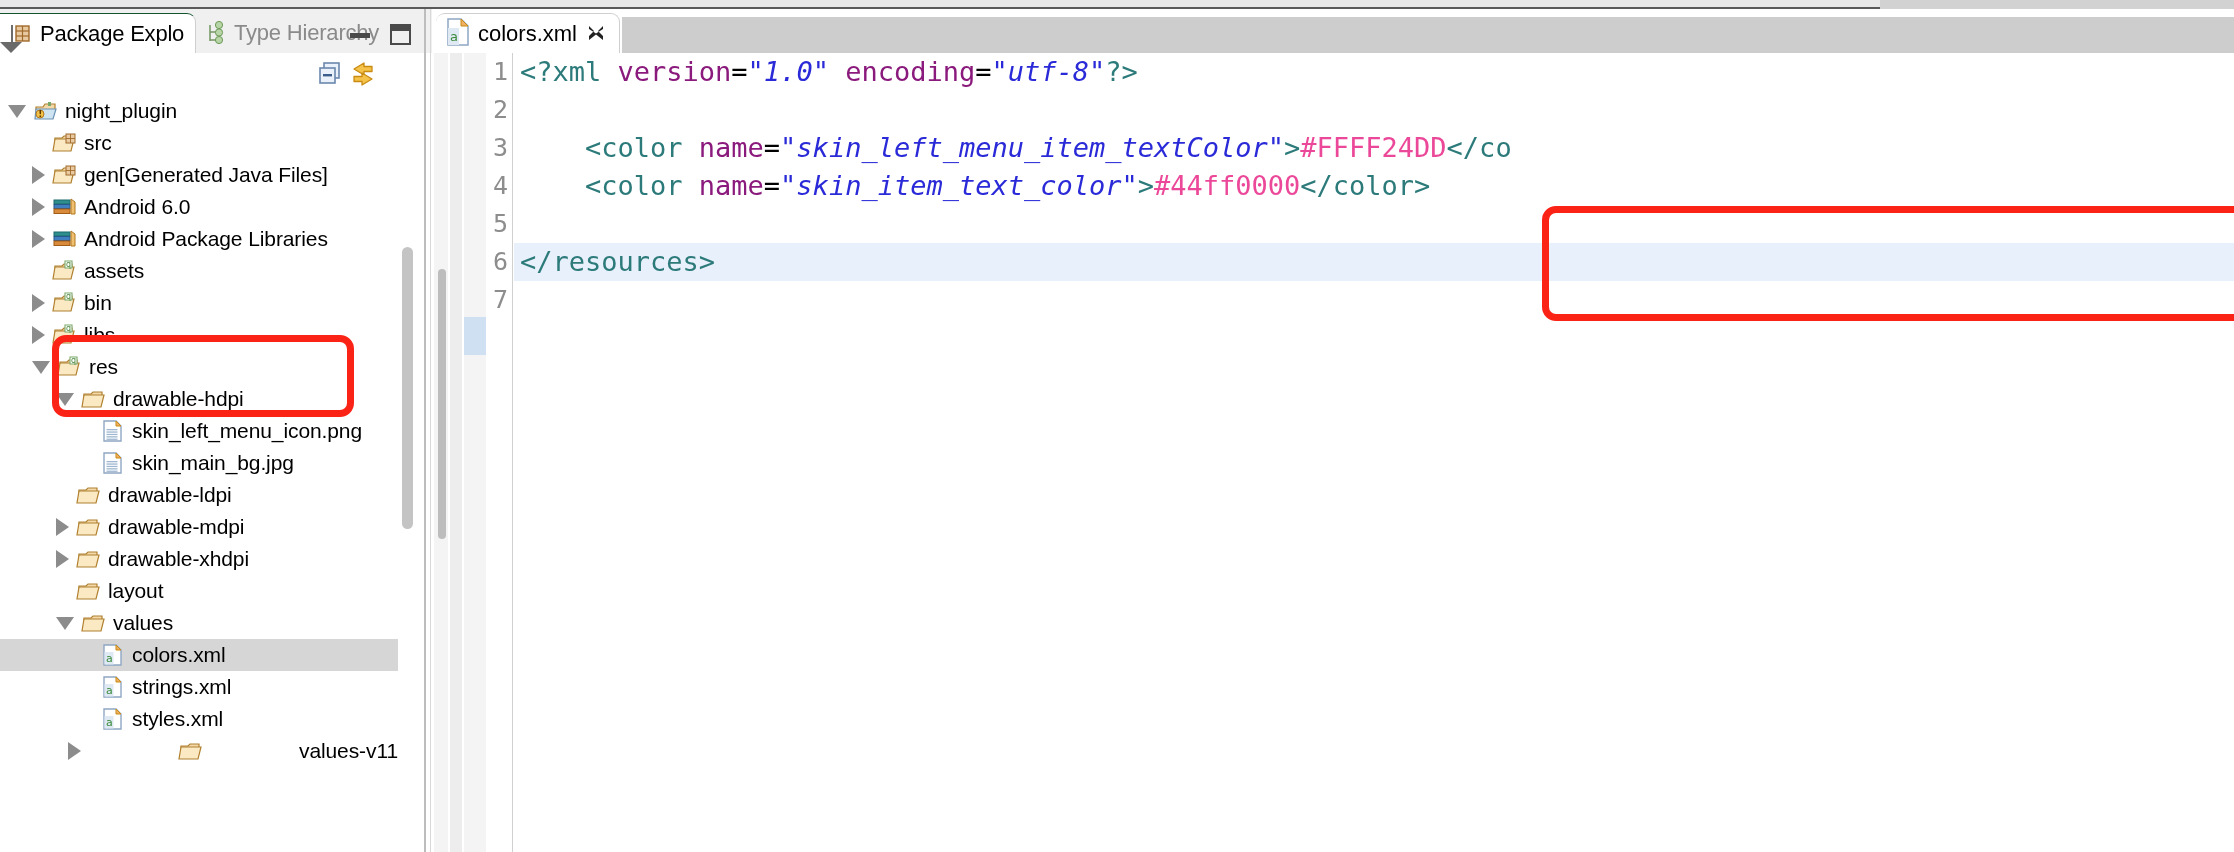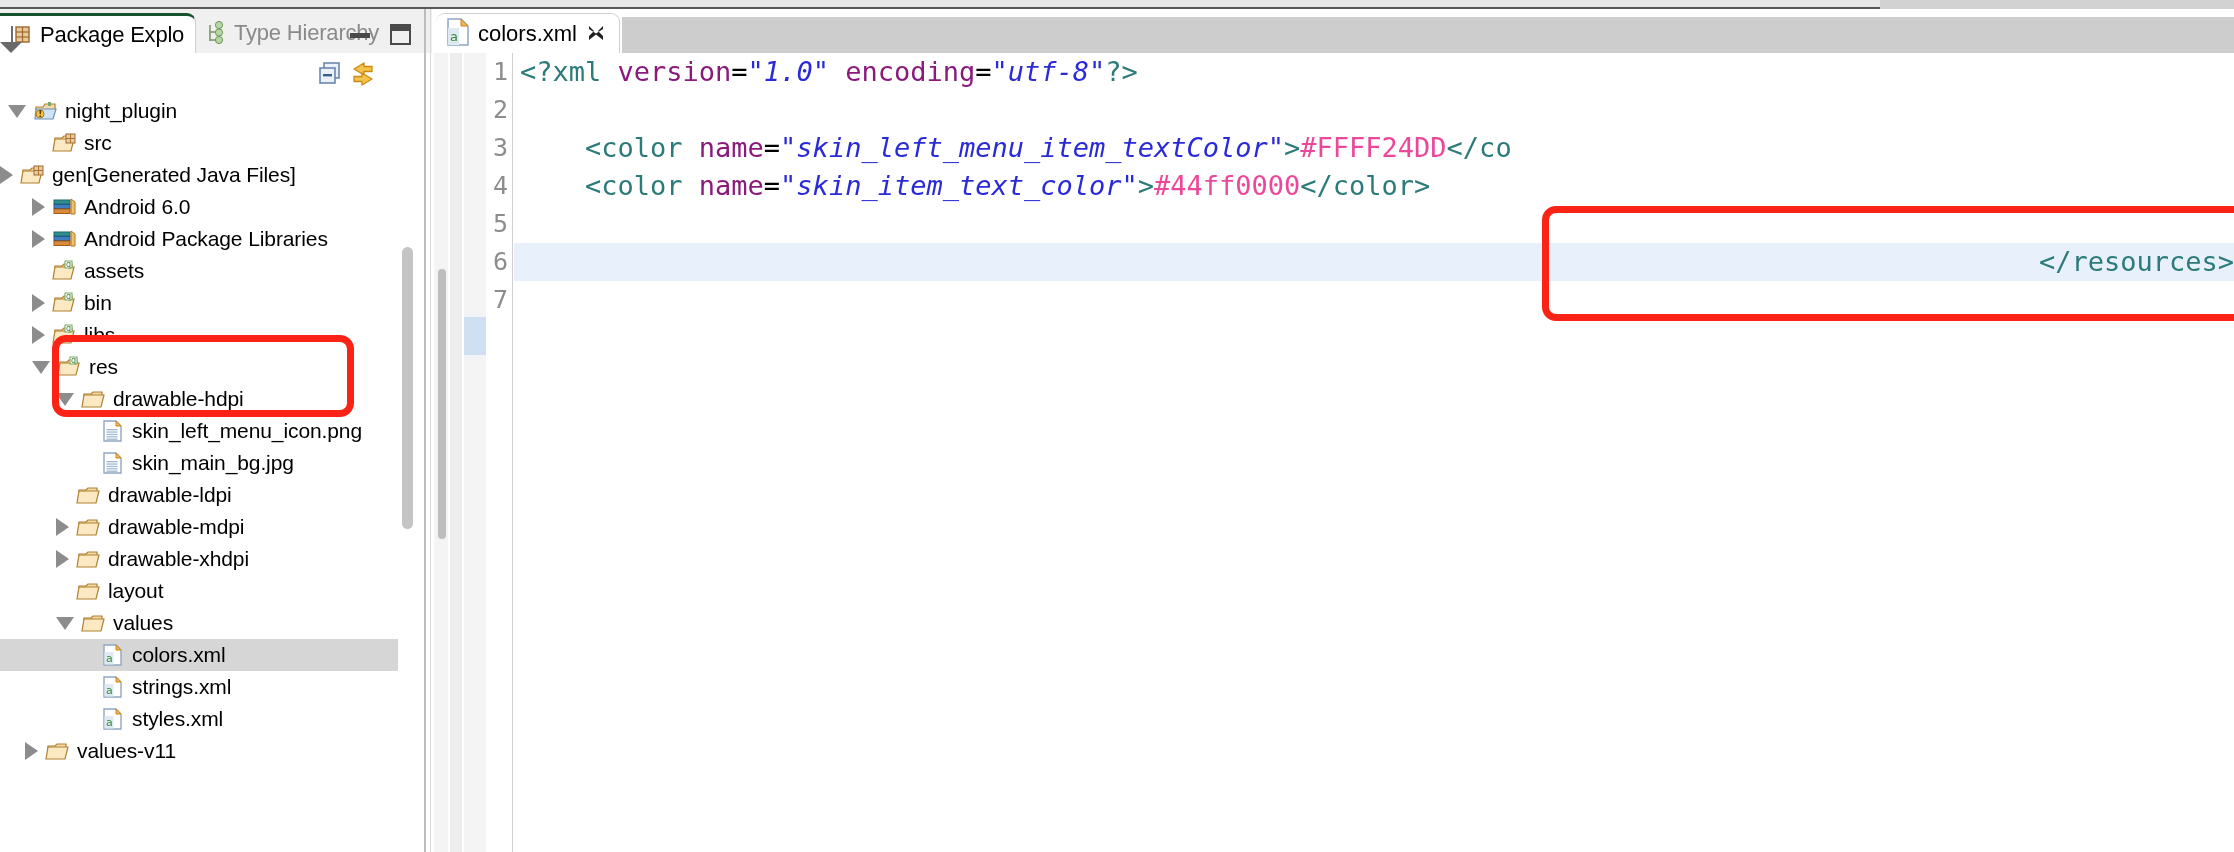--- a/index.html
+++ b/index.html
@@ -55,21 +55,21 @@
     align-items: center;
     box-sizing: border-box;
     padding: 0 10px;
     white-space: nowrap;
   }
   .tab.active {
     left: 0; 
     width: 196px;
     background: #ffffff;
     border-top-right-radius: 9px;
-    border-top: 3px solid #14532d;
+    border-top: 1px solid #14532d;
     border-right: 1px solid #cfcfcf;
   }
   .tab.inactive {
     left: 196px;
     width: 190px;
     background: #f0f0f0;
   }
   .tab-label {
     font-size: 22px;
     letter-spacing: -0.2px;
@@ -287,21 +287,21 @@
   }
   .lnum {
     height: 38px;
     line-height: 38px;
     text-align: right;
     padding-right: 4px;
     font-family: "DejaVu Sans Mono", monospace;
     font-size: 25px;
     color: #8d8d8d;
   }
-  .codeline.cur { background: #e8f1fb; text-align: right; }
+  .codeline.cur { background: #e8f1fb; }
   .code-col .codeline { padding-left: 6px; }
 
   .tk-tag   { color: #2c7a7a; }
   .tk-attr  { color: #8b1a7d; }
   .tk-eq    { color: #000000; }
   .tk-val   { color: #2a2ad8; font-style: italic; }
   .tk-text  { color: #ec4899; }
 
   
   .redbox {
@@ -405,21 +405,21 @@
           <span class="twisty none"></span>
           <svg width="26" height="24" viewBox="0 0 26 24" class="ticon">
             <path d="M3 7 H10 L12 5 H20 V9 H3 Z" fill="#f3d9a8" stroke="#b08030" stroke-width="1.2"></path>
             <path d="M3 8 H22 L19 20 H1 Z" fill="#fbe9c4" stroke="#b08030" stroke-width="1.2"></path>
             <rect x="14" y="3" width="9" height="9" fill="#e8c9a0" stroke="#a06a2c" stroke-width="1"></rect>
             <line x1="14" y1="7.5" x2="23" y2="7.5" stroke="#a06a2c" stroke-width="0.9"></line>
             <line x1="18.5" y1="3" x2="18.5" y2="12" stroke="#a06a2c" stroke-width="0.9"></line>
           </svg>
           <span class="tlabel">src</span>
         </div>
-        <div class="row" style="">
+        <div class="row" style="padding-left: 32px;">
           <span class="twisty closed"></span>
           <svg width="26" height="24" viewBox="0 0 26 24" class="ticon">
             <path d="M3 7 H10 L12 5 H20 V9 H3 Z" fill="#f3d9a8" stroke="#b08030" stroke-width="1.2"></path>
             <path d="M3 8 H22 L19 20 H1 Z" fill="#fbe9c4" stroke="#b08030" stroke-width="1.2"></path>
             <rect x="14" y="3" width="9" height="9" fill="#e8c9a0" stroke="#a06a2c" stroke-width="1"></rect>
             <line x1="14" y1="7.5" x2="23" y2="7.5" stroke="#a06a2c" stroke-width="0.9"></line>
             <line x1="18.5" y1="3" x2="18.5" y2="12" stroke="#a06a2c" stroke-width="0.9"></line>
           </svg>
           <span class="tlabel">gen</span>
           <span class="tlabel dim"> [Generated Java Files]</span>
@@ -581,21 +581,21 @@
         <div class="row" style="padding-left: 80px;">
           <span class="twisty none"></span>
           <svg width="26" height="24" viewBox="0 0 26 24" class="ticon">
             <path d="M4 2 H16 L21 7 V22 H4 Z" fill="#ffffff" stroke="#8fa7c4" stroke-width="1.4"></path>
             <path d="M16 2 L21 7 H16 Z" fill="#f0b065" stroke="#c98b12" stroke-width="1"></path>
             <rect x="4.5" y="9" width="9" height="12.5" fill="#dfe9f4"></rect>
             <text x="6" y="19" font-family="DejaVu Sans, sans-serif" font-size="11" fill="#3a8a3a">a</text>
           </svg>
           <span class="tlabel">styles.xml</span>
         </div>
-        <div class="row" style="padding-left: 25px;">
+        <div class="row" style="padding-left: 68px; justify-content: space-between;">
           <span class="twisty closed"></span>
           <svg width="26" height="24" viewBox="0 0 26 24" class="ticon">
             <path d="M3 7 H10 L12 5 H21 V9 H3 Z" fill="#f3d9a8" stroke="#b08030" stroke-width="1.2"></path>
             <path d="M3 8 H23 L20 20 H1 Z" fill="#fbe9c4" stroke="#b08030" stroke-width="1.2"></path>
           </svg>
           <span class="tlabel">values-v11</span>
         </div>
       </div>
 
     <div class="left-scroll-track"></div>

